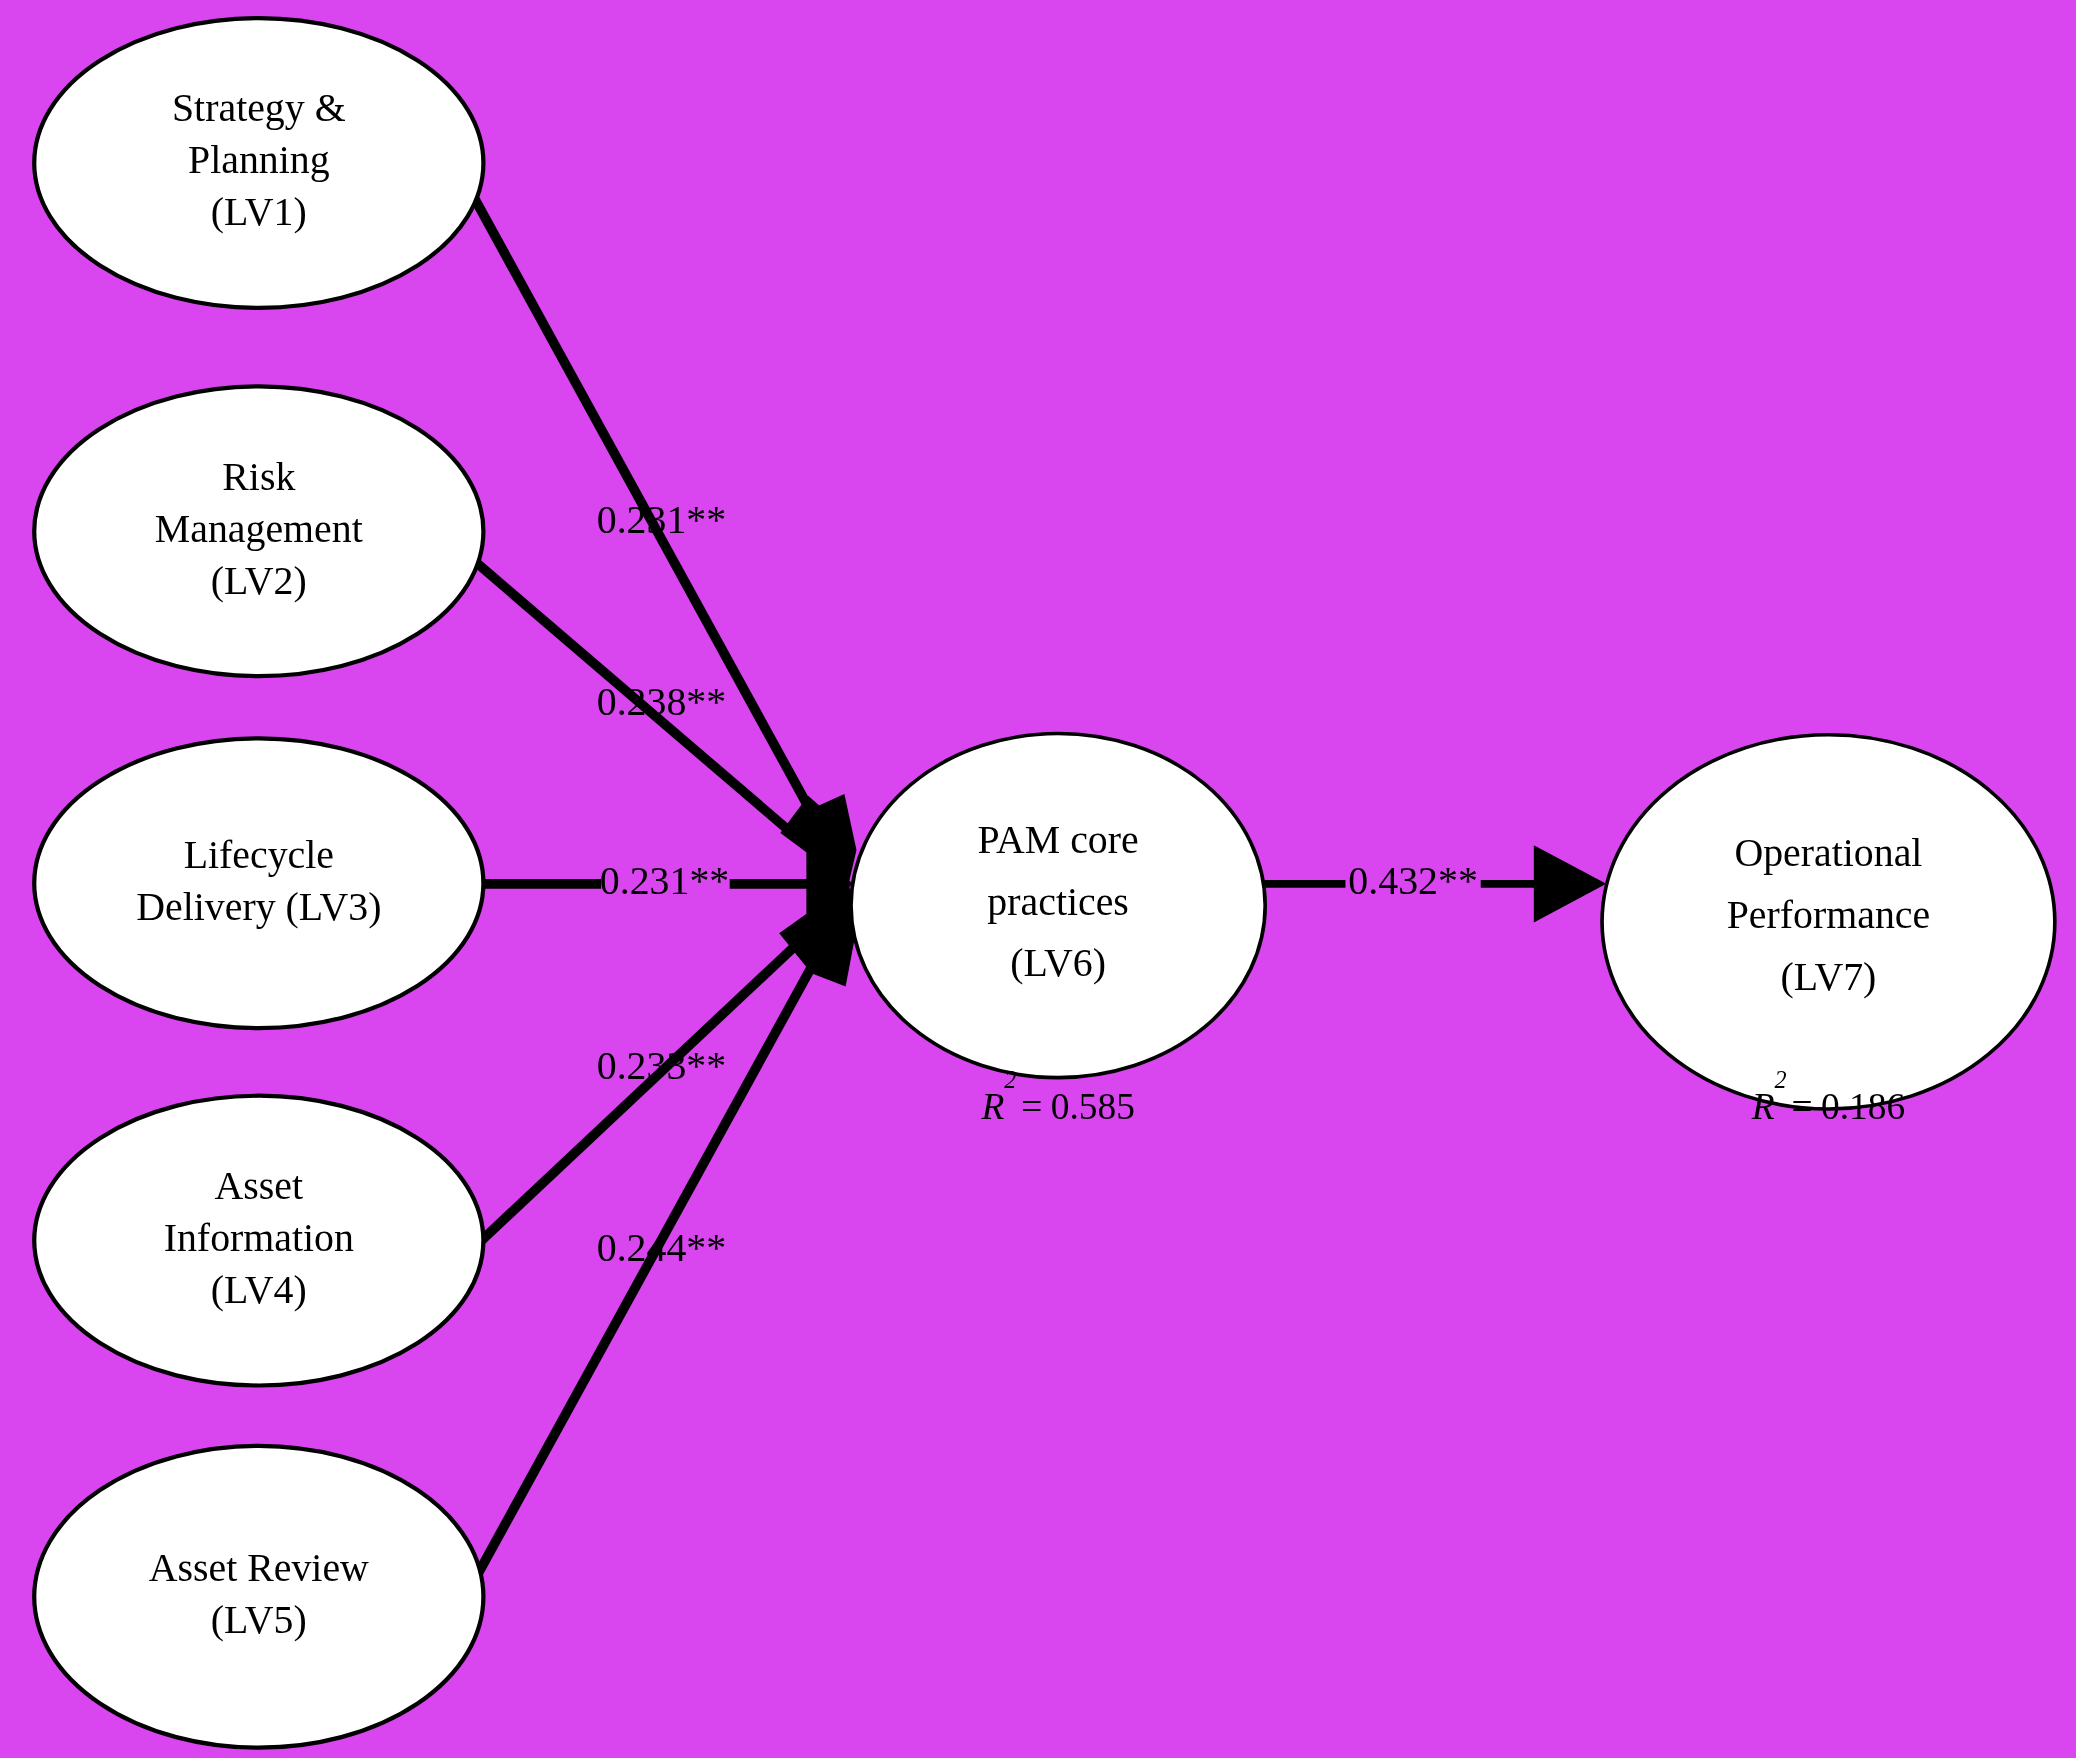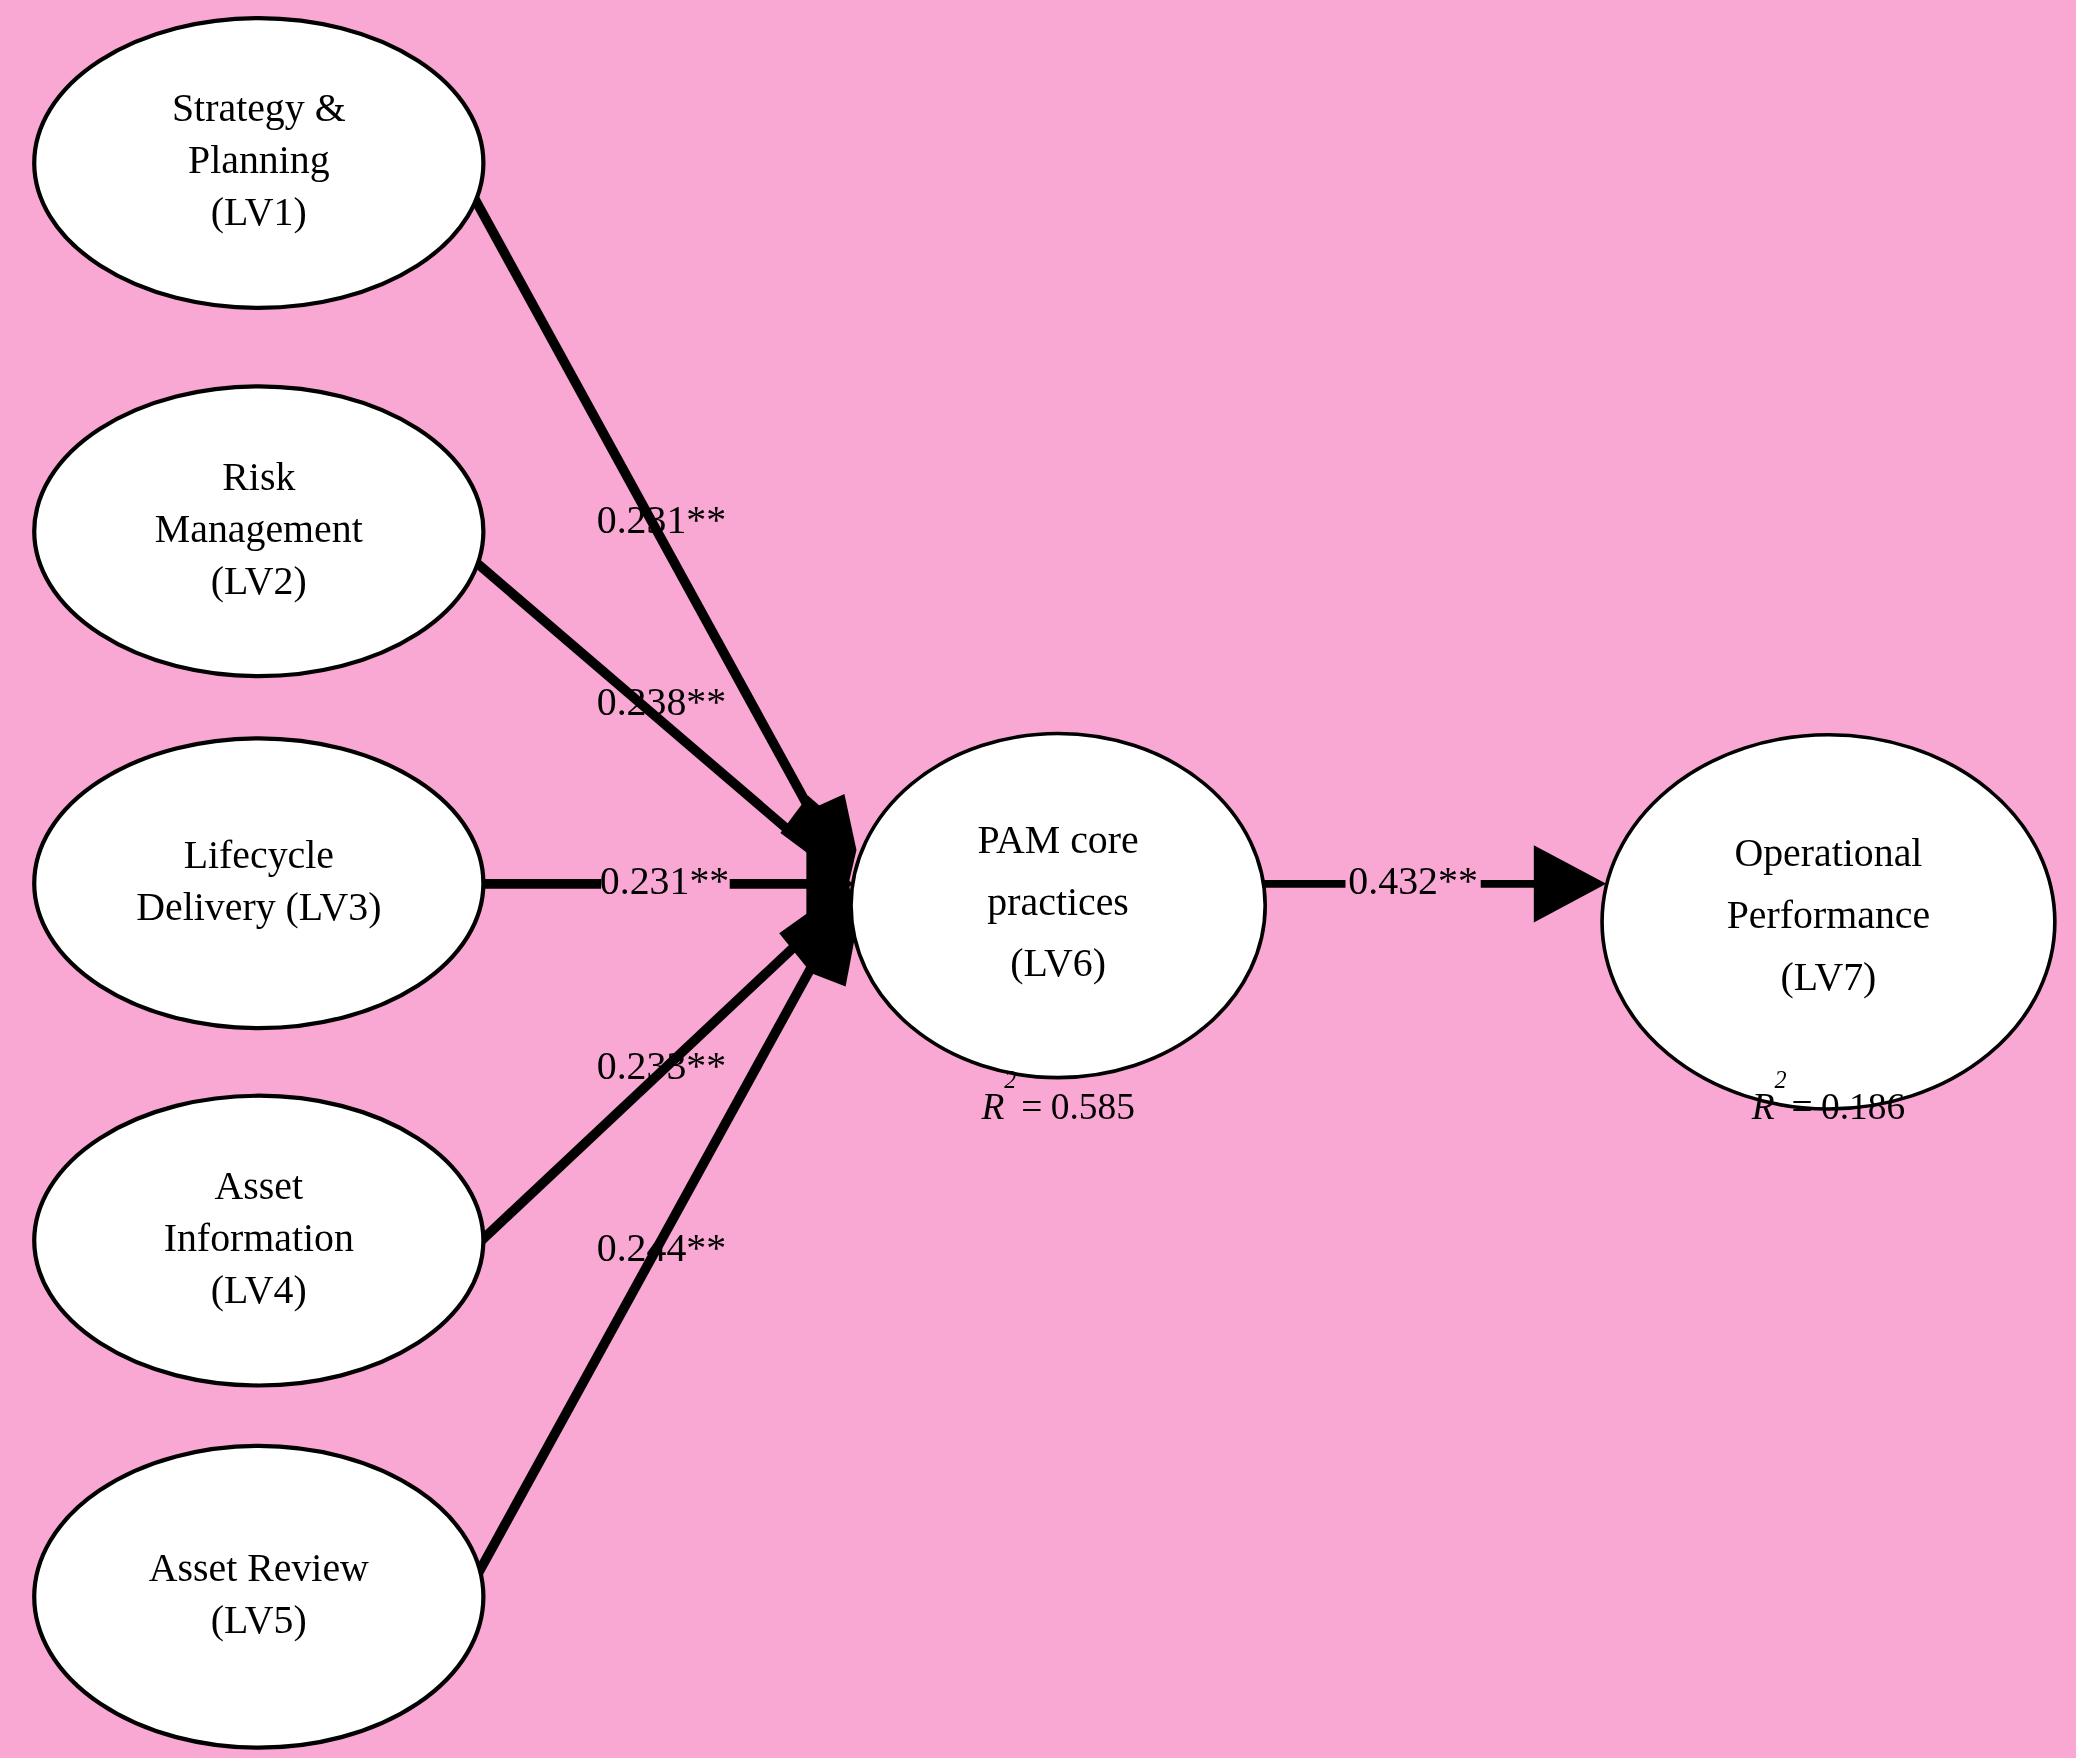--- a/index.html
+++ b/index.html
@@ -11,21 +11,21 @@
   body {
     width: 2077px;
     height: 1758px;
     font-family: "Liberation Serif", "DejaVu Serif", serif;
     overflow: hidden;
   }
   #diagram-root {
     position: relative;
     width: 2077px;
     height: 1758px;
-    background: #f9a8d4;
+    background: #d946ef;
   }
   svg.canvas {
     position: absolute;
     top: 0;
     left: 0;
     width: 2077px;
     height: 1758px;
     display: block;
   }
   .node-ellipse {

